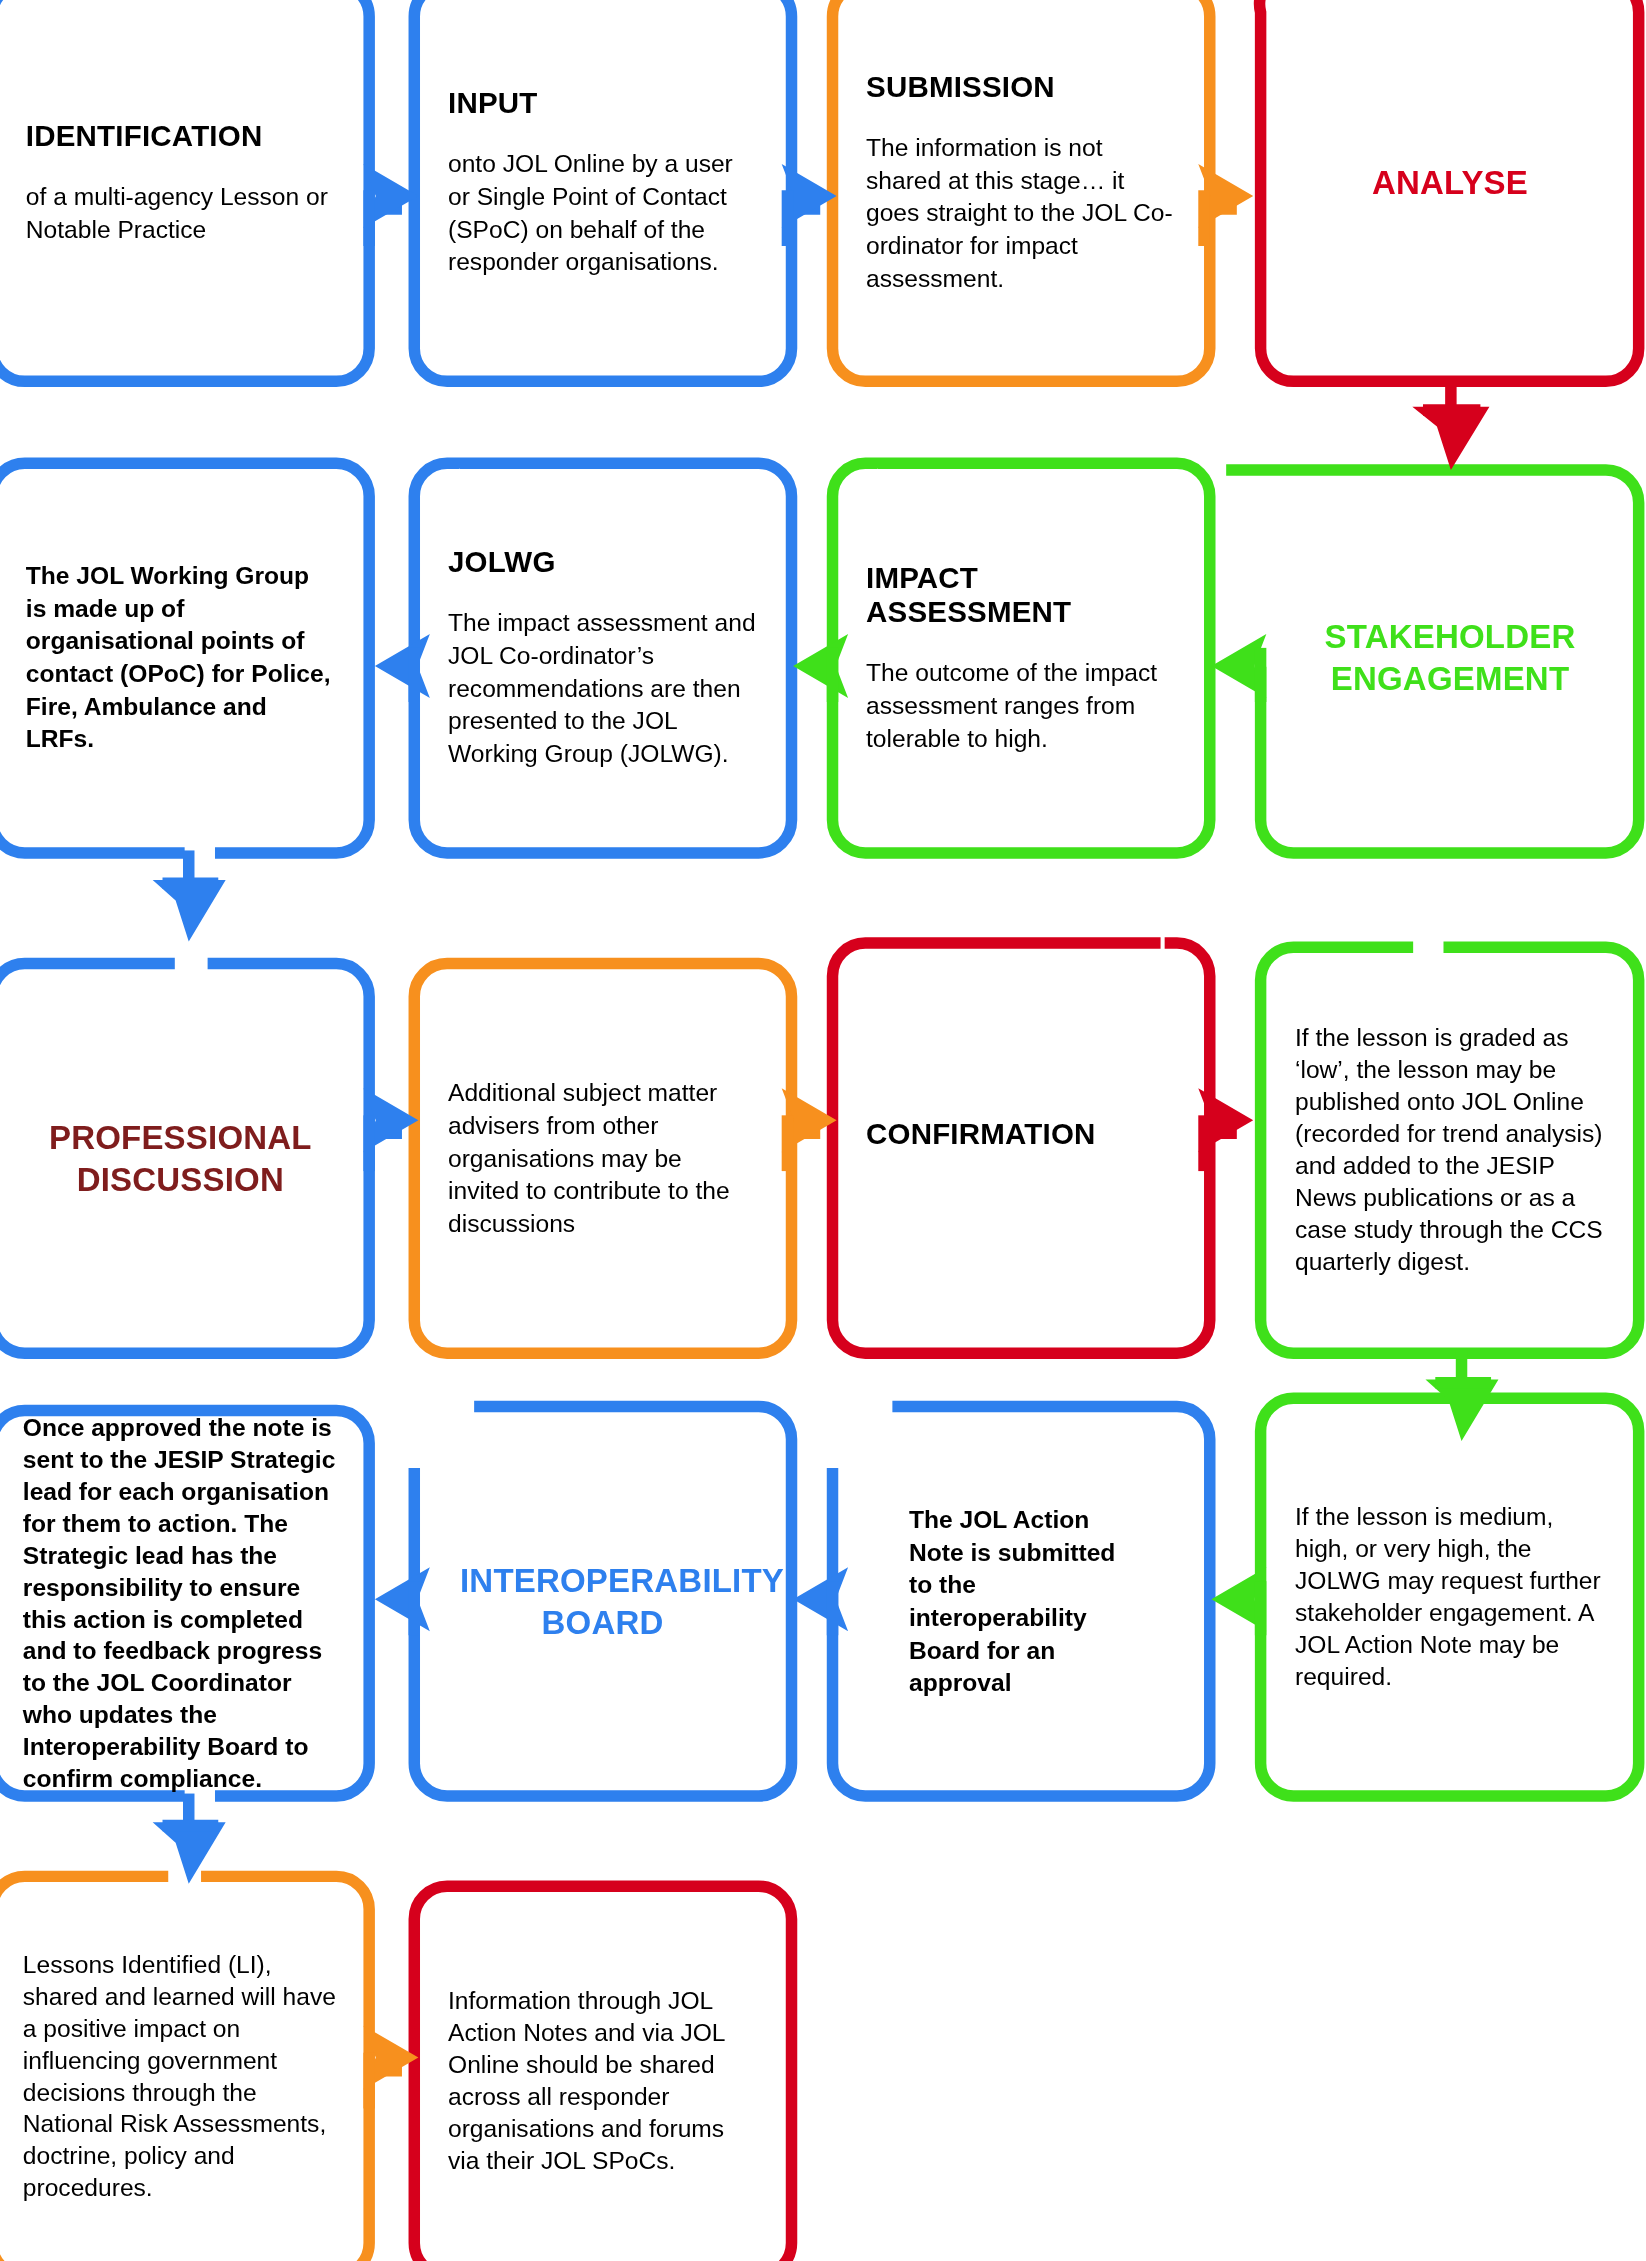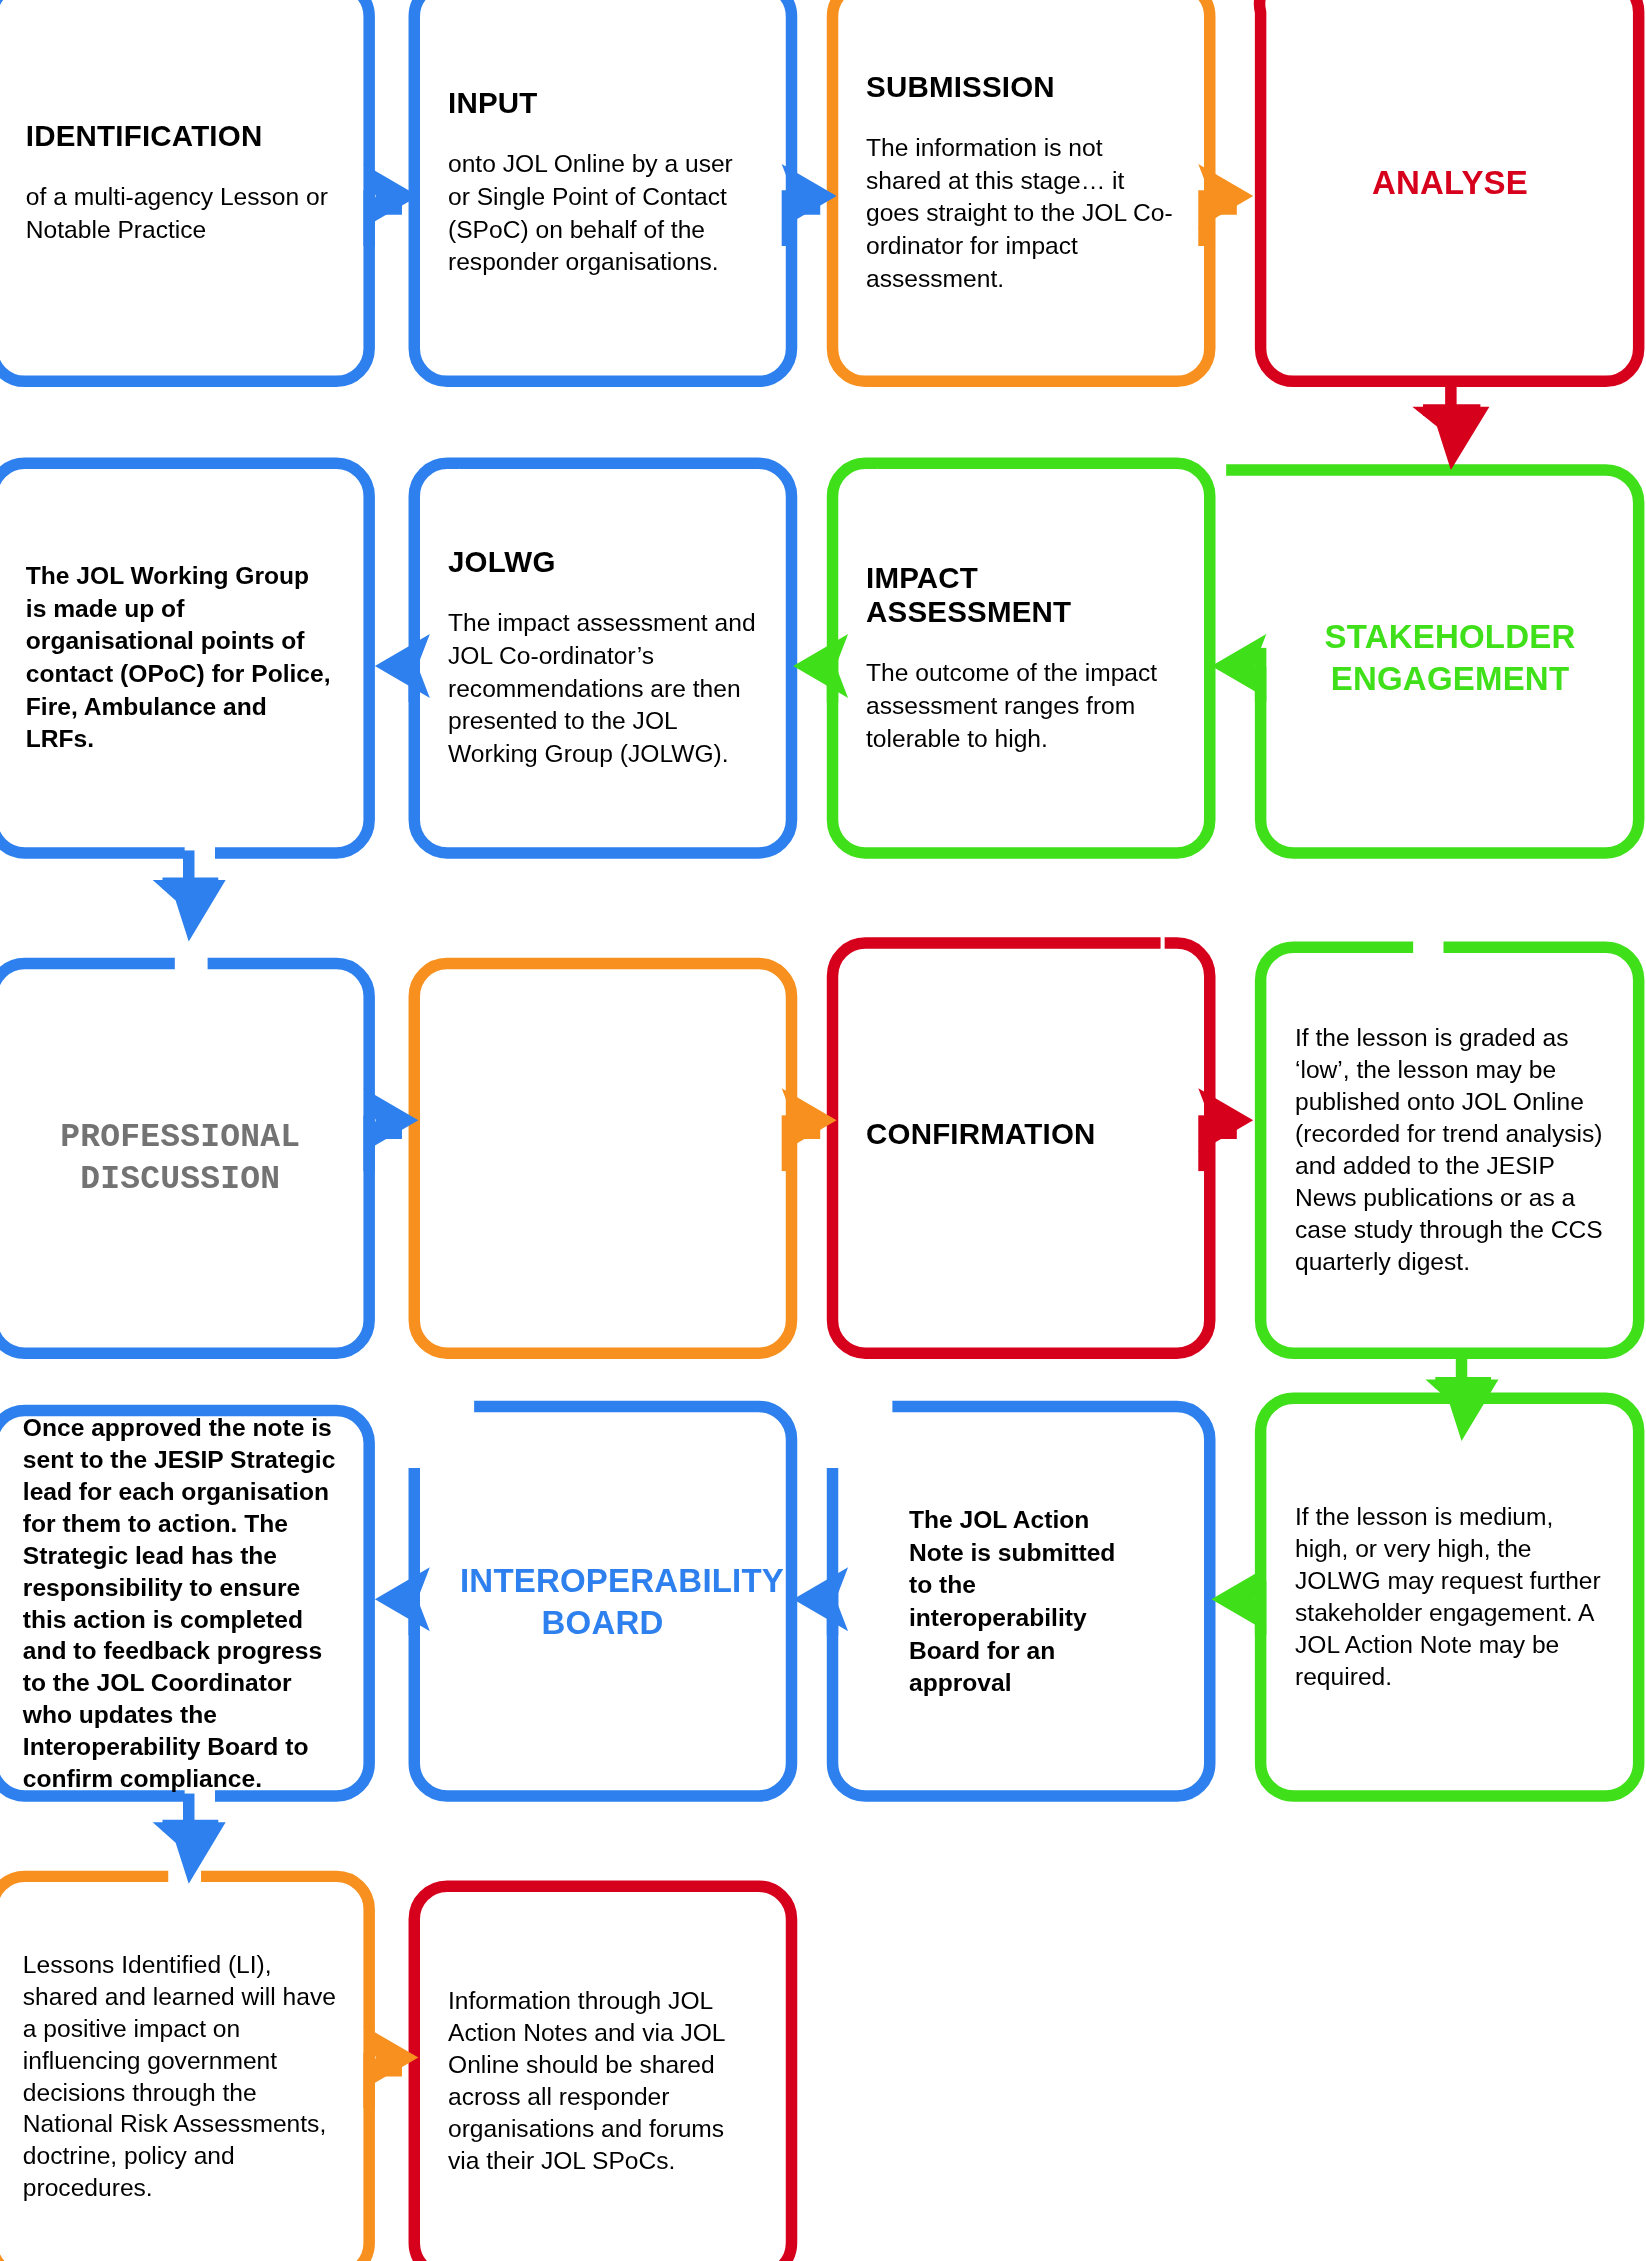--- a/index.html
+++ b/index.html
@@ -300,25 +300,30 @@
   <div class="node" style="left:832px; top:463px; width:377px; height:390px;">
     <div class="node-inner">
       <p class="n-title">IMPACT
 ASSESSMENT</p>
       <p class="n-body">The outcome of the impact assessment ranges from tolerable to high.</p>
     </div>
   </div>
 
   <div class="node" style="left:-8.2px; top:964px; width:377px; height:390px;">
     <div class="node-inner">
-      <p class="n-keyword" style="color:#737373;font-family:Liberation Mono, monospace;">PROFESSIONAL
+      <p class="n-keyword" style="color:#7f1d1d;">PROFESSIONAL
 DISCUSSION</p>
     </div>
   </div>
 
+  <div class="node" style="left:414px; top:964px; width:377px; height:390px;">
+    <div class="node-inner">
+      <p class="n-body">Additional subject matter advisers from other organisations may be invited to contribute to the discussions</p>
+    </div>
+  </div>
 
   <div class="node" style="left:832px; top:943px; width:377px; height:410px;">
     <div class="node-inner">
       <p class="n-title">CONFIRMATION</p>
     </div>
   </div>
 
   <div class="node" style="left:1261px; top:947px; width:378px; height:406px;">
     <div class="node-inner">
       <p class="n-body compact">If the lesson is graded as ‘low’, the lesson may be published onto JOL Online (recorded for trend analysis) and added to the JESIP News publications or as a case study through the CCS quarterly digest.</p>

